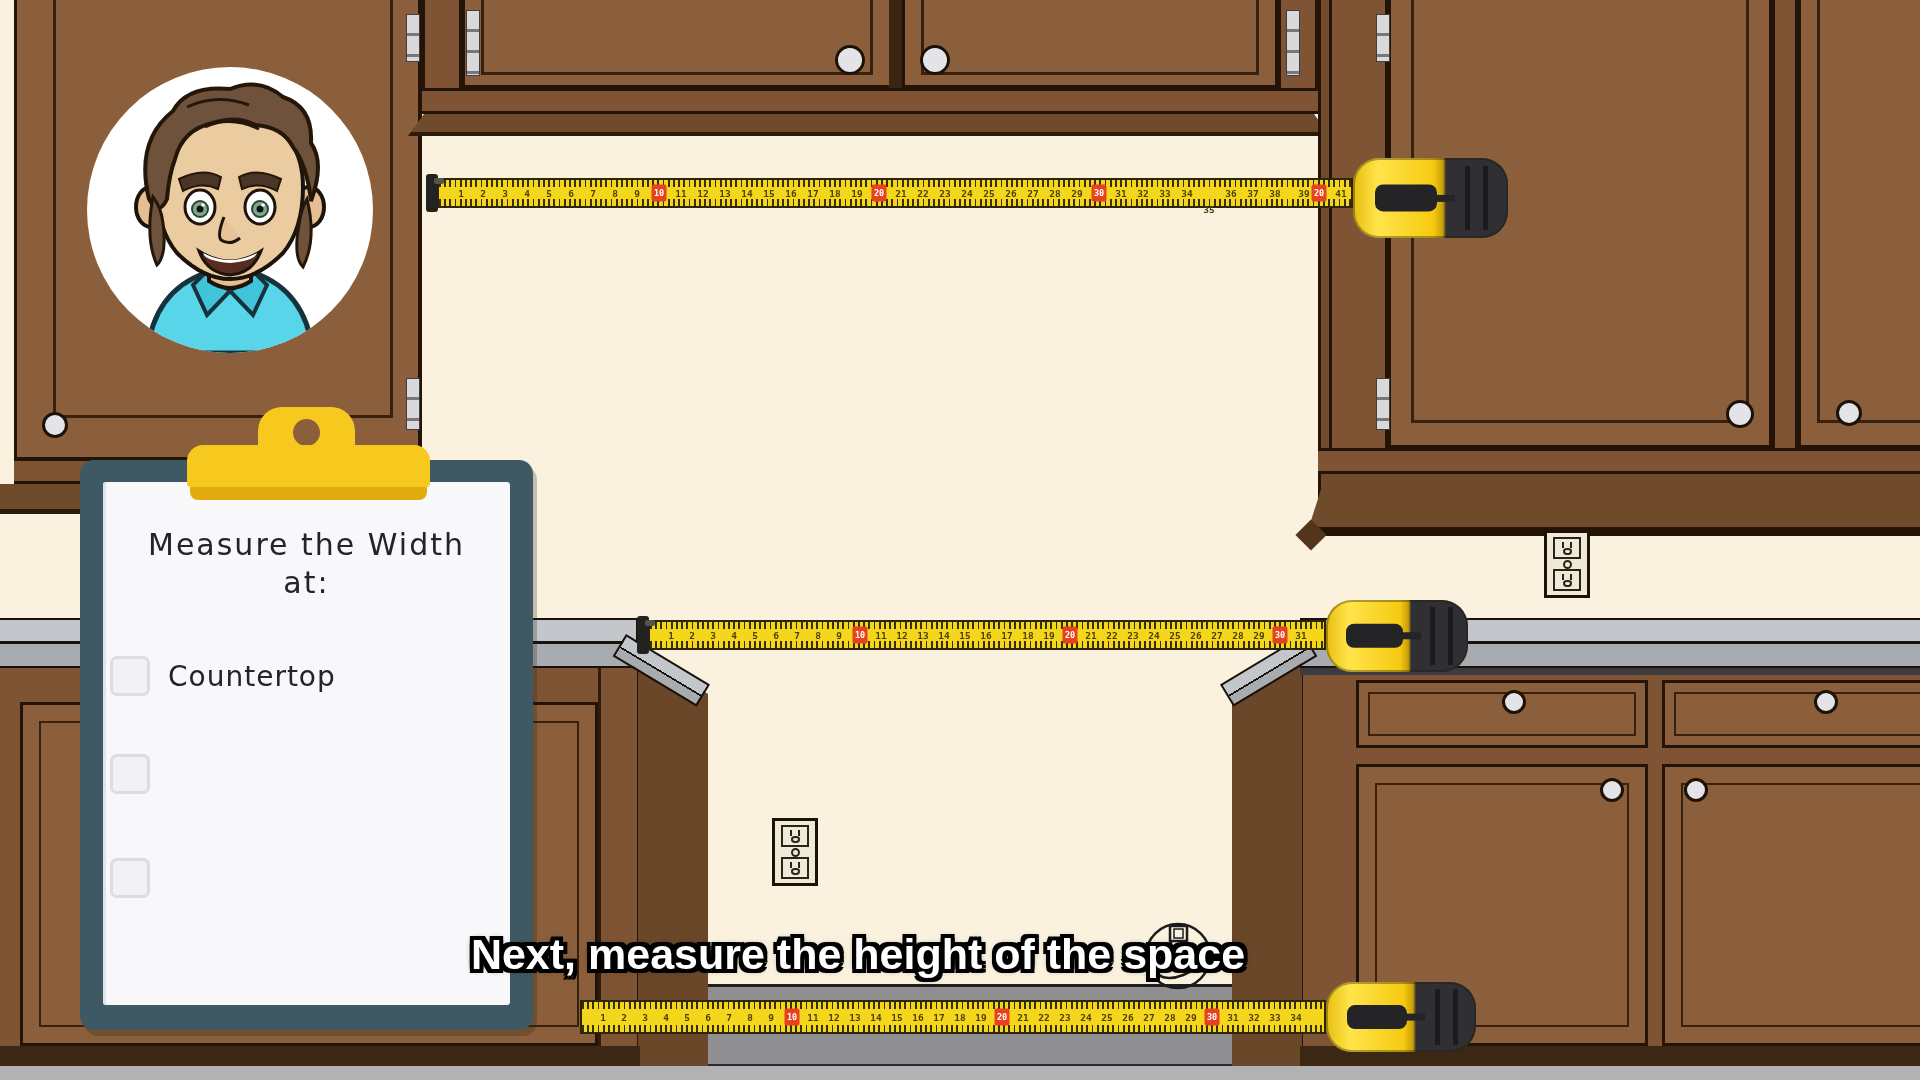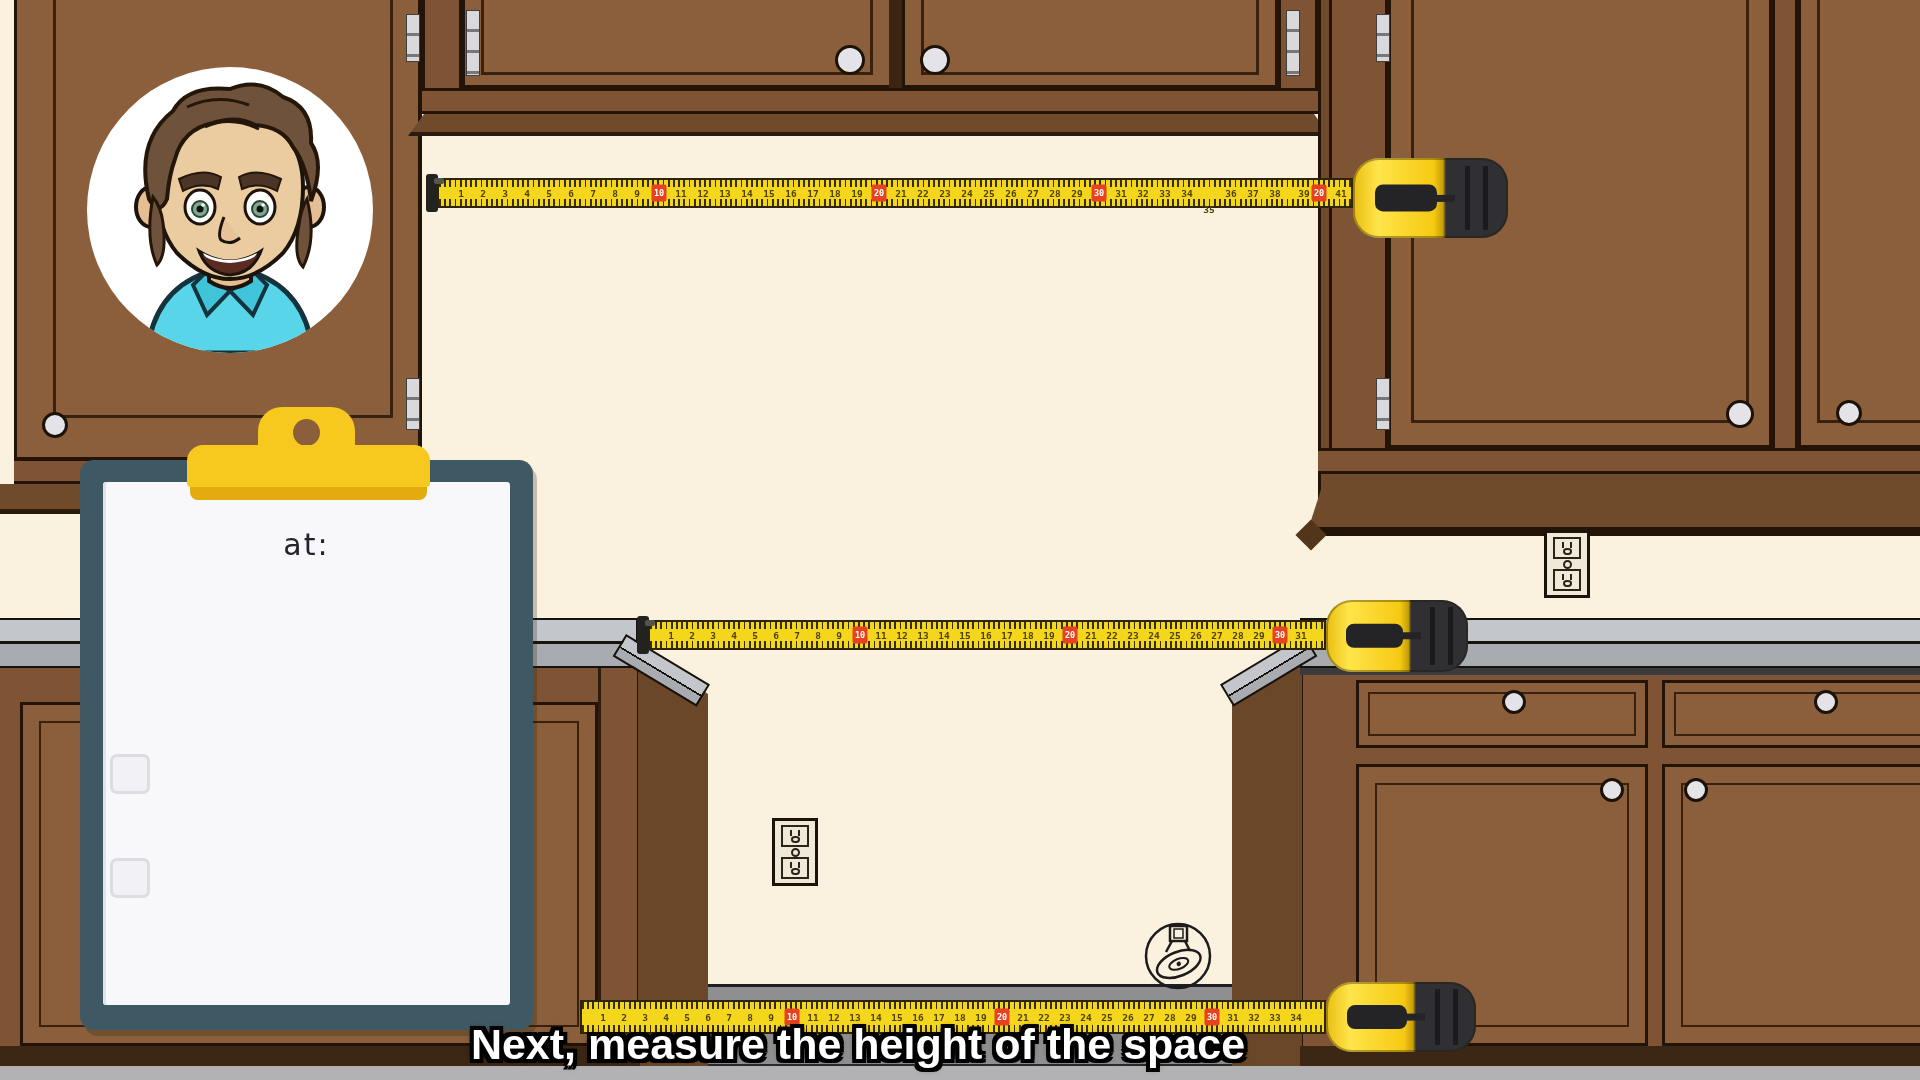--- a/index.html
+++ b/index.html
@@ -119,21 +119,21 @@
   .clip-body{position:absolute;left:107px;top:-15px;width:243px;height:42px;background:#F7C91E;border-radius:16px 16px 4px 4px;}
   .clip-strip{position:absolute;left:110px;top:27px;width:237px;height:13px;background:#E3AC0E;border-radius:0 0 8px 8px;}
   .cb-title{position:absolute;left:23px;top:66px;width:407px;text-align:center;
             font-size:30px;letter-spacing:2px;color:#23232e;line-height:1.25;}
   .ci{position:absolute;left:30px;display:flex;gap:18px;}
   .checkbox{width:40px;height:40px;background:#f2f2f6;border:3px solid #dcdce2;border-radius:7px;flex:0 0 auto;}
   .ci-label{font-size:28px;letter-spacing:1px;color:#23232e;line-height:1.12;width:252px;padding-top:5px;}
   .ci1{top:196px;} .ci2{top:294px;} .ci3{top:398px;}
 
   
-  .caption{left:0;top:1020px;width:1716px;text-align:center;
+  .caption{left:0;top:930px;width:1716px;text-align:center;
            font-family:"Liberation Sans",sans-serif;font-weight:bold;font-size:43px;color:#fff;
            text-shadow:-4px -4px 0 #000,4px -4px 0 #000,-4px 4px 0 #000,4px 4px 0 #000,
                        -4px 0 0 #000,4px 0 0 #000,0 -4px 0 #000,0 4px 0 #000,0 0 7px #000;}
 </style>
 </head>
 <body>
 
 <div class="stage">
 
   <div class="abs ul-block">
@@ -425,21 +425,26 @@
   </div>
 
   <div class="abs clipboard">
     <div class="board"></div>
     <div class="paper"></div>
     <div class="clip-dome"></div>
     <div class="clip-hole"></div>
     <div class="clip-body"></div>
     <div class="clip-strip"></div>
     <div class="cb-title">
+      <div>Measure the Width</div>
       <div>at:</div>
+    </div>
+    <div class="ci ci1">
+      <div class="checkbox"></div>
+      <div class="ci-label">Countertop</div>
     </div>
     <div class="ci ci2">
       <div class="checkbox"></div>
     </div>
     <div class="ci ci3">
       <div class="checkbox"></div>
     </div>
   </div>
 
   <div class="abs caption">Next, measure the height of the space</div>

